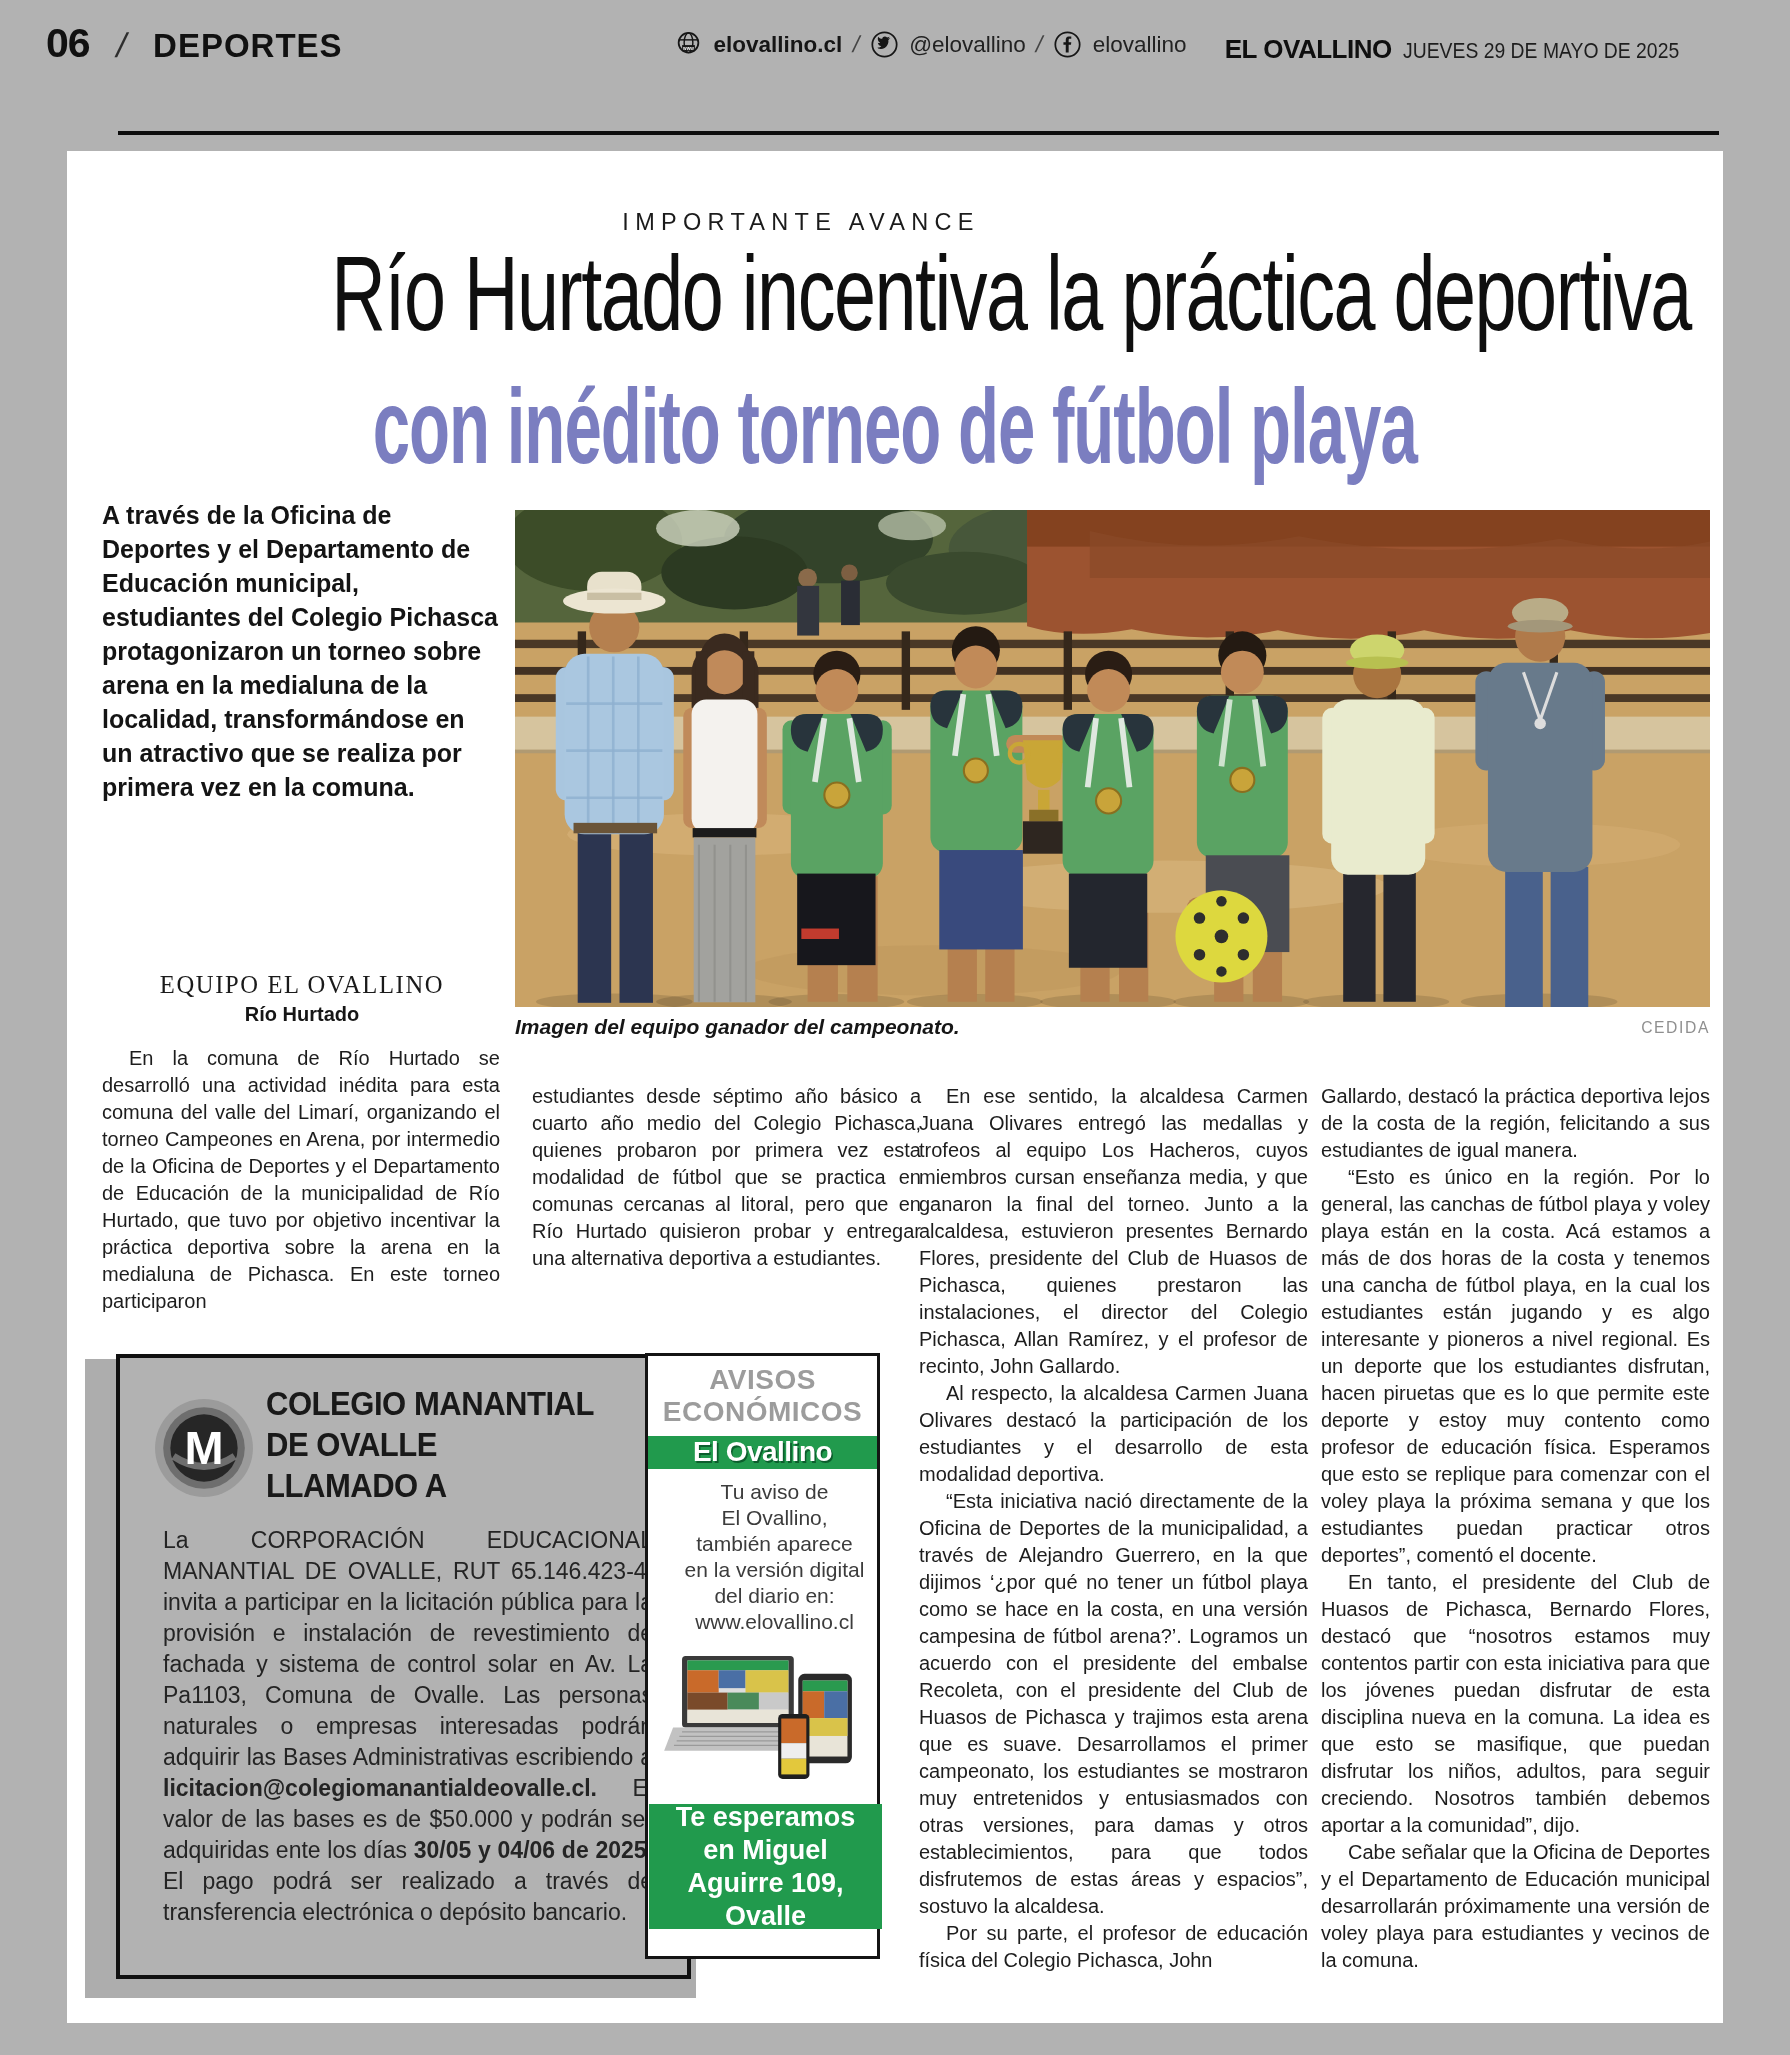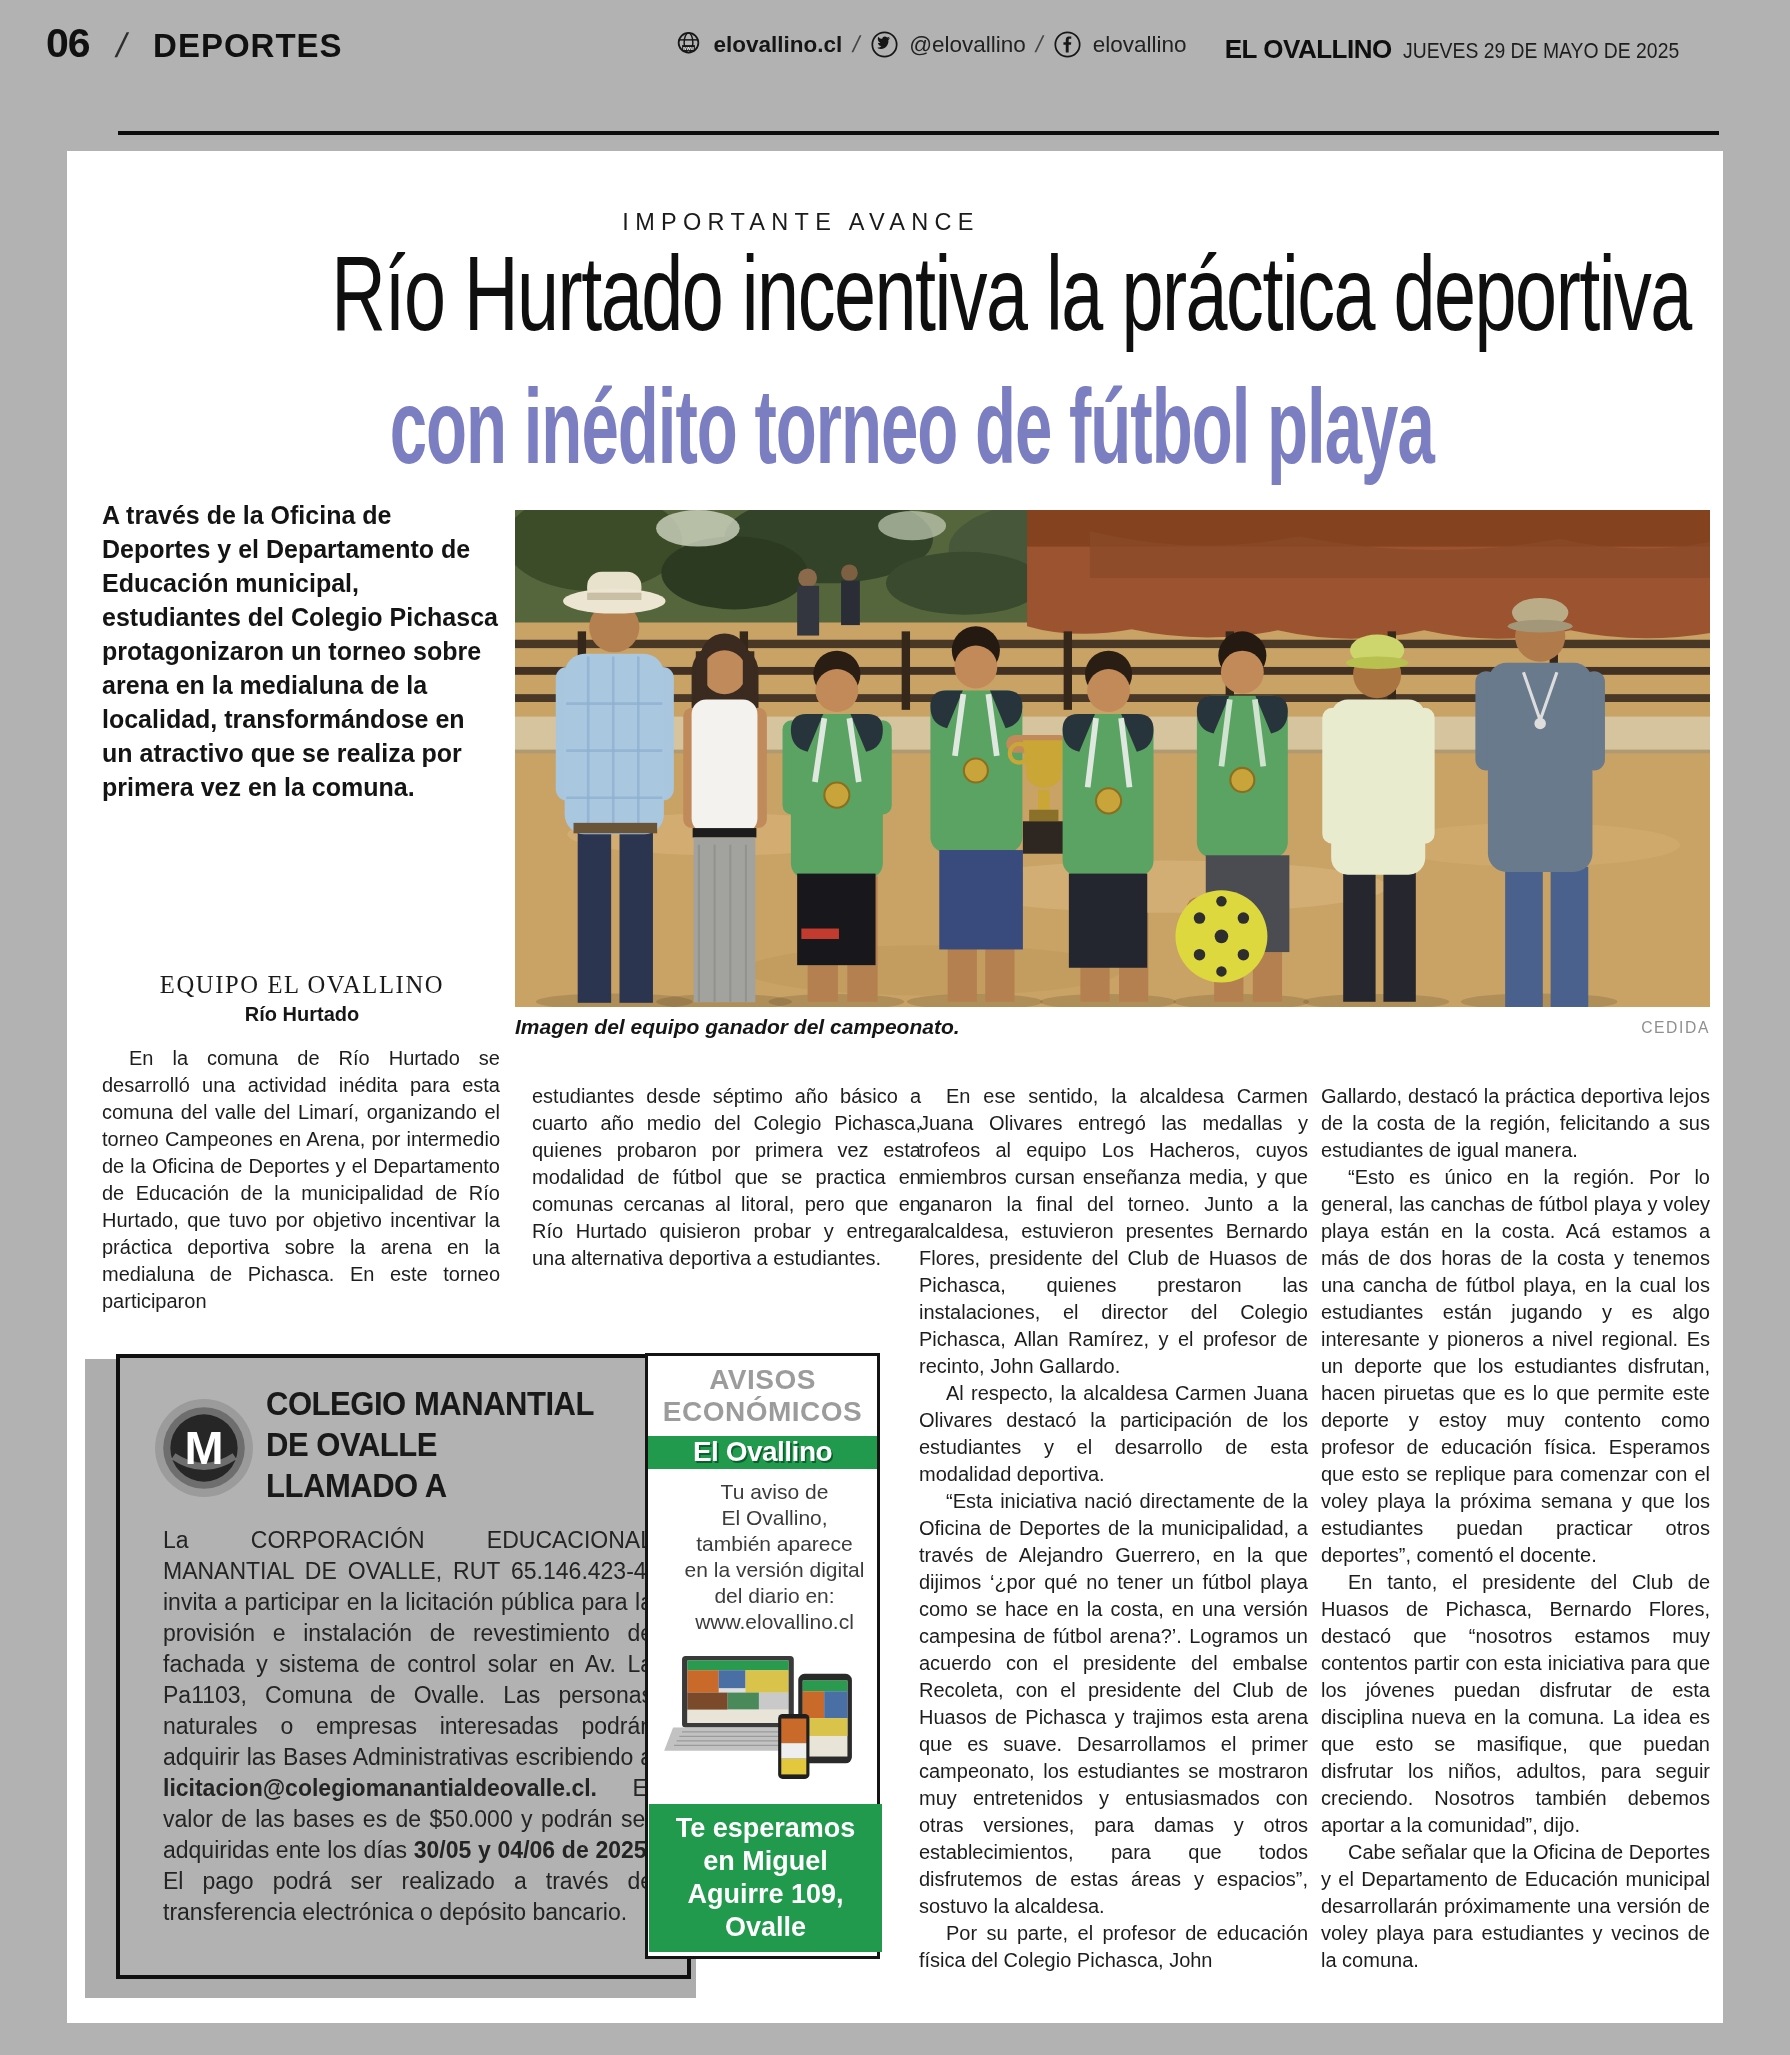--- a/index.html
+++ b/index.html
@@ -29,21 +29,21 @@
 
   .hdr-rule { position:absolute; left:118px; top:131px; width:1601px; height:4.2px; background:#0d0d0d; }
 
   
   .kicker { position:absolute; left:67px; top:209px; width:1468px; text-align:center;
             font-size:23.5px; letter-spacing:6.3px; color:#1b1b1b; }
   .headline1 { position:absolute; left:67px; top:236px; width:1635px; text-align:center; }
   .squeeze1 { display:inline-block; white-space:nowrap; font-size:105px; line-height:1.1;
               font-weight:400; letter-spacing:-2.1px; color:#0f0f0f;
               transform:scaleX(.72); transform-origin:center; }
-  .headline2 { position:absolute; left:84px; top:369px; width:1656px; text-align:center; }
+  .headline2 { position:absolute; left:67px; top:369px; width:1656px; text-align:center; }
   .squeeze2 { display:inline-block; white-space:nowrap; font-size:105px; line-height:1.1;
               font-weight:700; letter-spacing:-1.6px; color:#7b7ec0;
               transform:scaleX(.64); transform-origin:center; }
 
   
   .lead { position:absolute; left:102px; top:498px; width:400px;
           font-size:25px; font-weight:700; line-height:34px; color:#141414; }
   .byline { position:absolute; left:102px; top:971px; width:400px; text-align:center; }
   .byline-name { font-family:"Liberation Serif", serif; font-size:24.6px; letter-spacing:1.6px; color:#1a1a1a; }
   .byline-loc { font-size:20px; font-weight:700; margin-top:4.2px; color:#161616; }
@@ -81,21 +81,21 @@
   .ad-a-box { position:absolute; left:645px; top:1353px; width:235px; height:606px;
               background:#ffffff; border:3.1px solid #141414; box-sizing:border-box; }
   .ad-a-title { margin-top:8.4px; text-align:center; font-size:28px; font-weight:700;
                 line-height:32px; color:#9c9c9c; letter-spacing:0.5px; }
   .ad-a-bar { margin-top:7.3px; height:33px; background:#219a4d;
               display:flex; align-items:center; justify-content:center; }
   .ad-a-brand { font-size:28px; font-weight:700; color:#ffffff; letter-spacing:-0.5px;
                 text-shadow:1.6px 1.6px 0 #0c5e2d; }
   .ad-a-body { margin-top:10.5px; text-align:center; font-size:21px; line-height:26px; color:#3c3c3c;padding-left:24px; }
   .ad-a-devices { display:block; margin:11.5px auto 0 auto; width:209px; height:152px; }
-  .ad-a-footer { position:absolute; left:649px; top:1804px; width:233px; height:148px;
+  .ad-a-footer { position:absolute; left:649px; top:1804px; width:233px; height:125px;
                  background:#219a4d; display:flex; flex-direction:column; justify-content:center;
                  text-align:center; color:#ffffff; font-weight:700; font-size:27px; line-height:33px; }
 </style>
 </head>
 <body>
 
 <div class="page">
   <div class="content-bg"></div>
 
   <div class="hdr-left">

